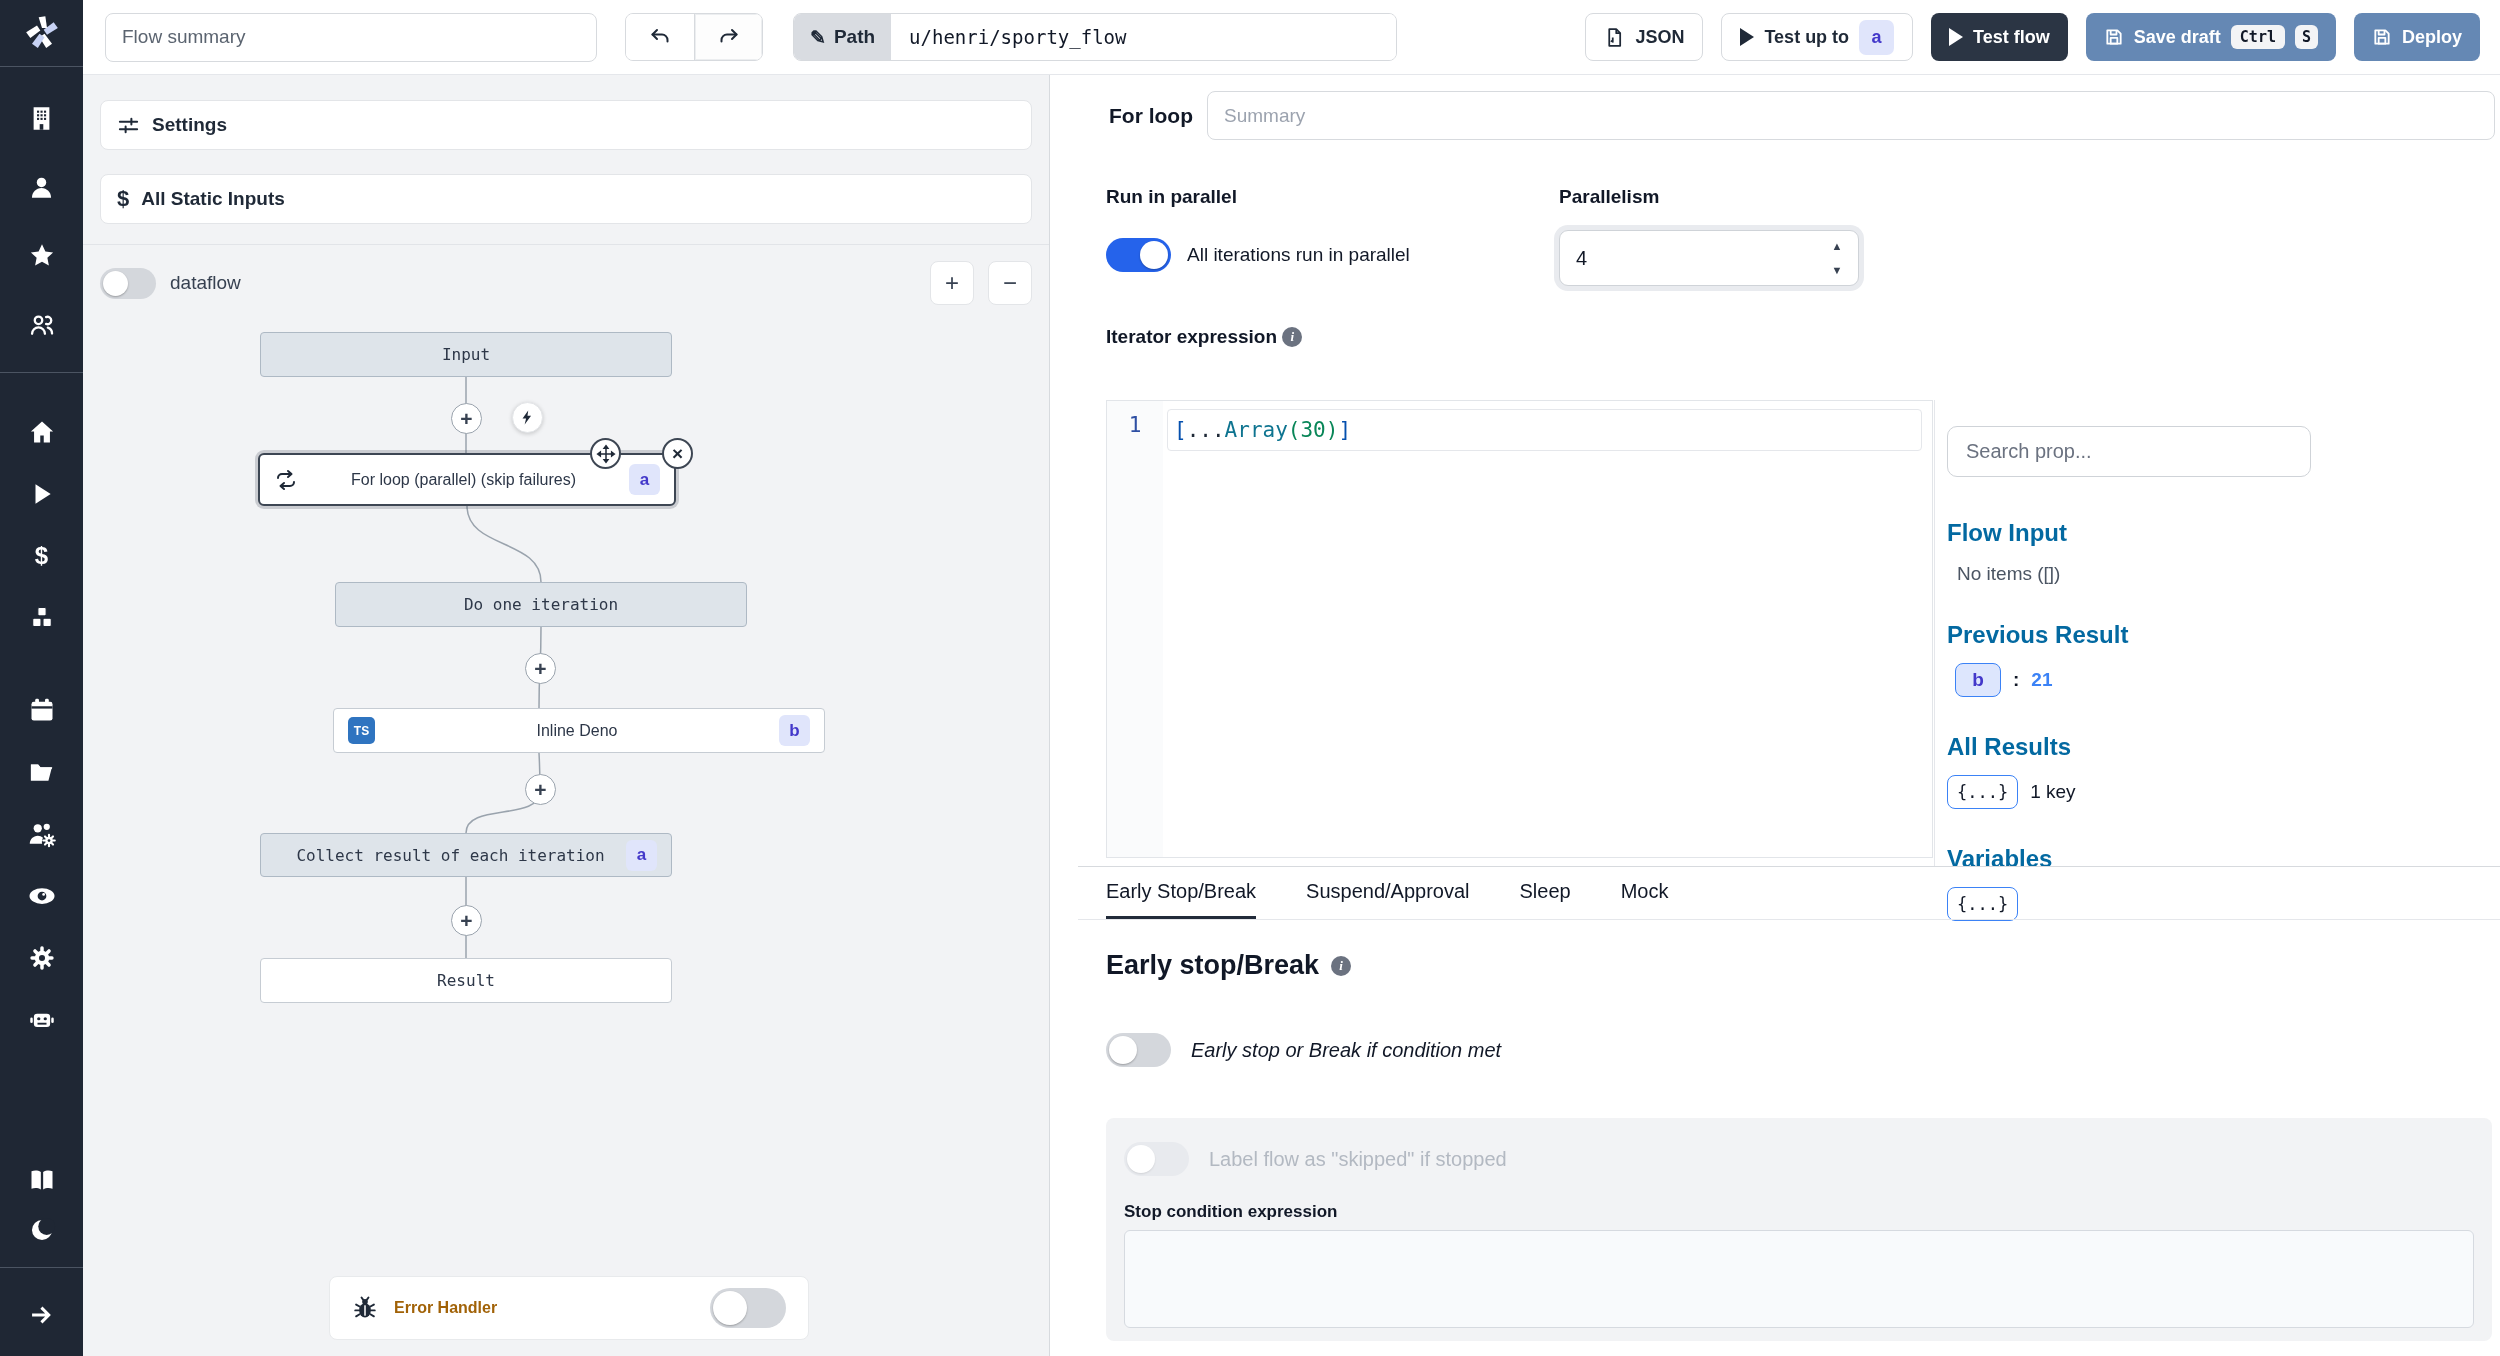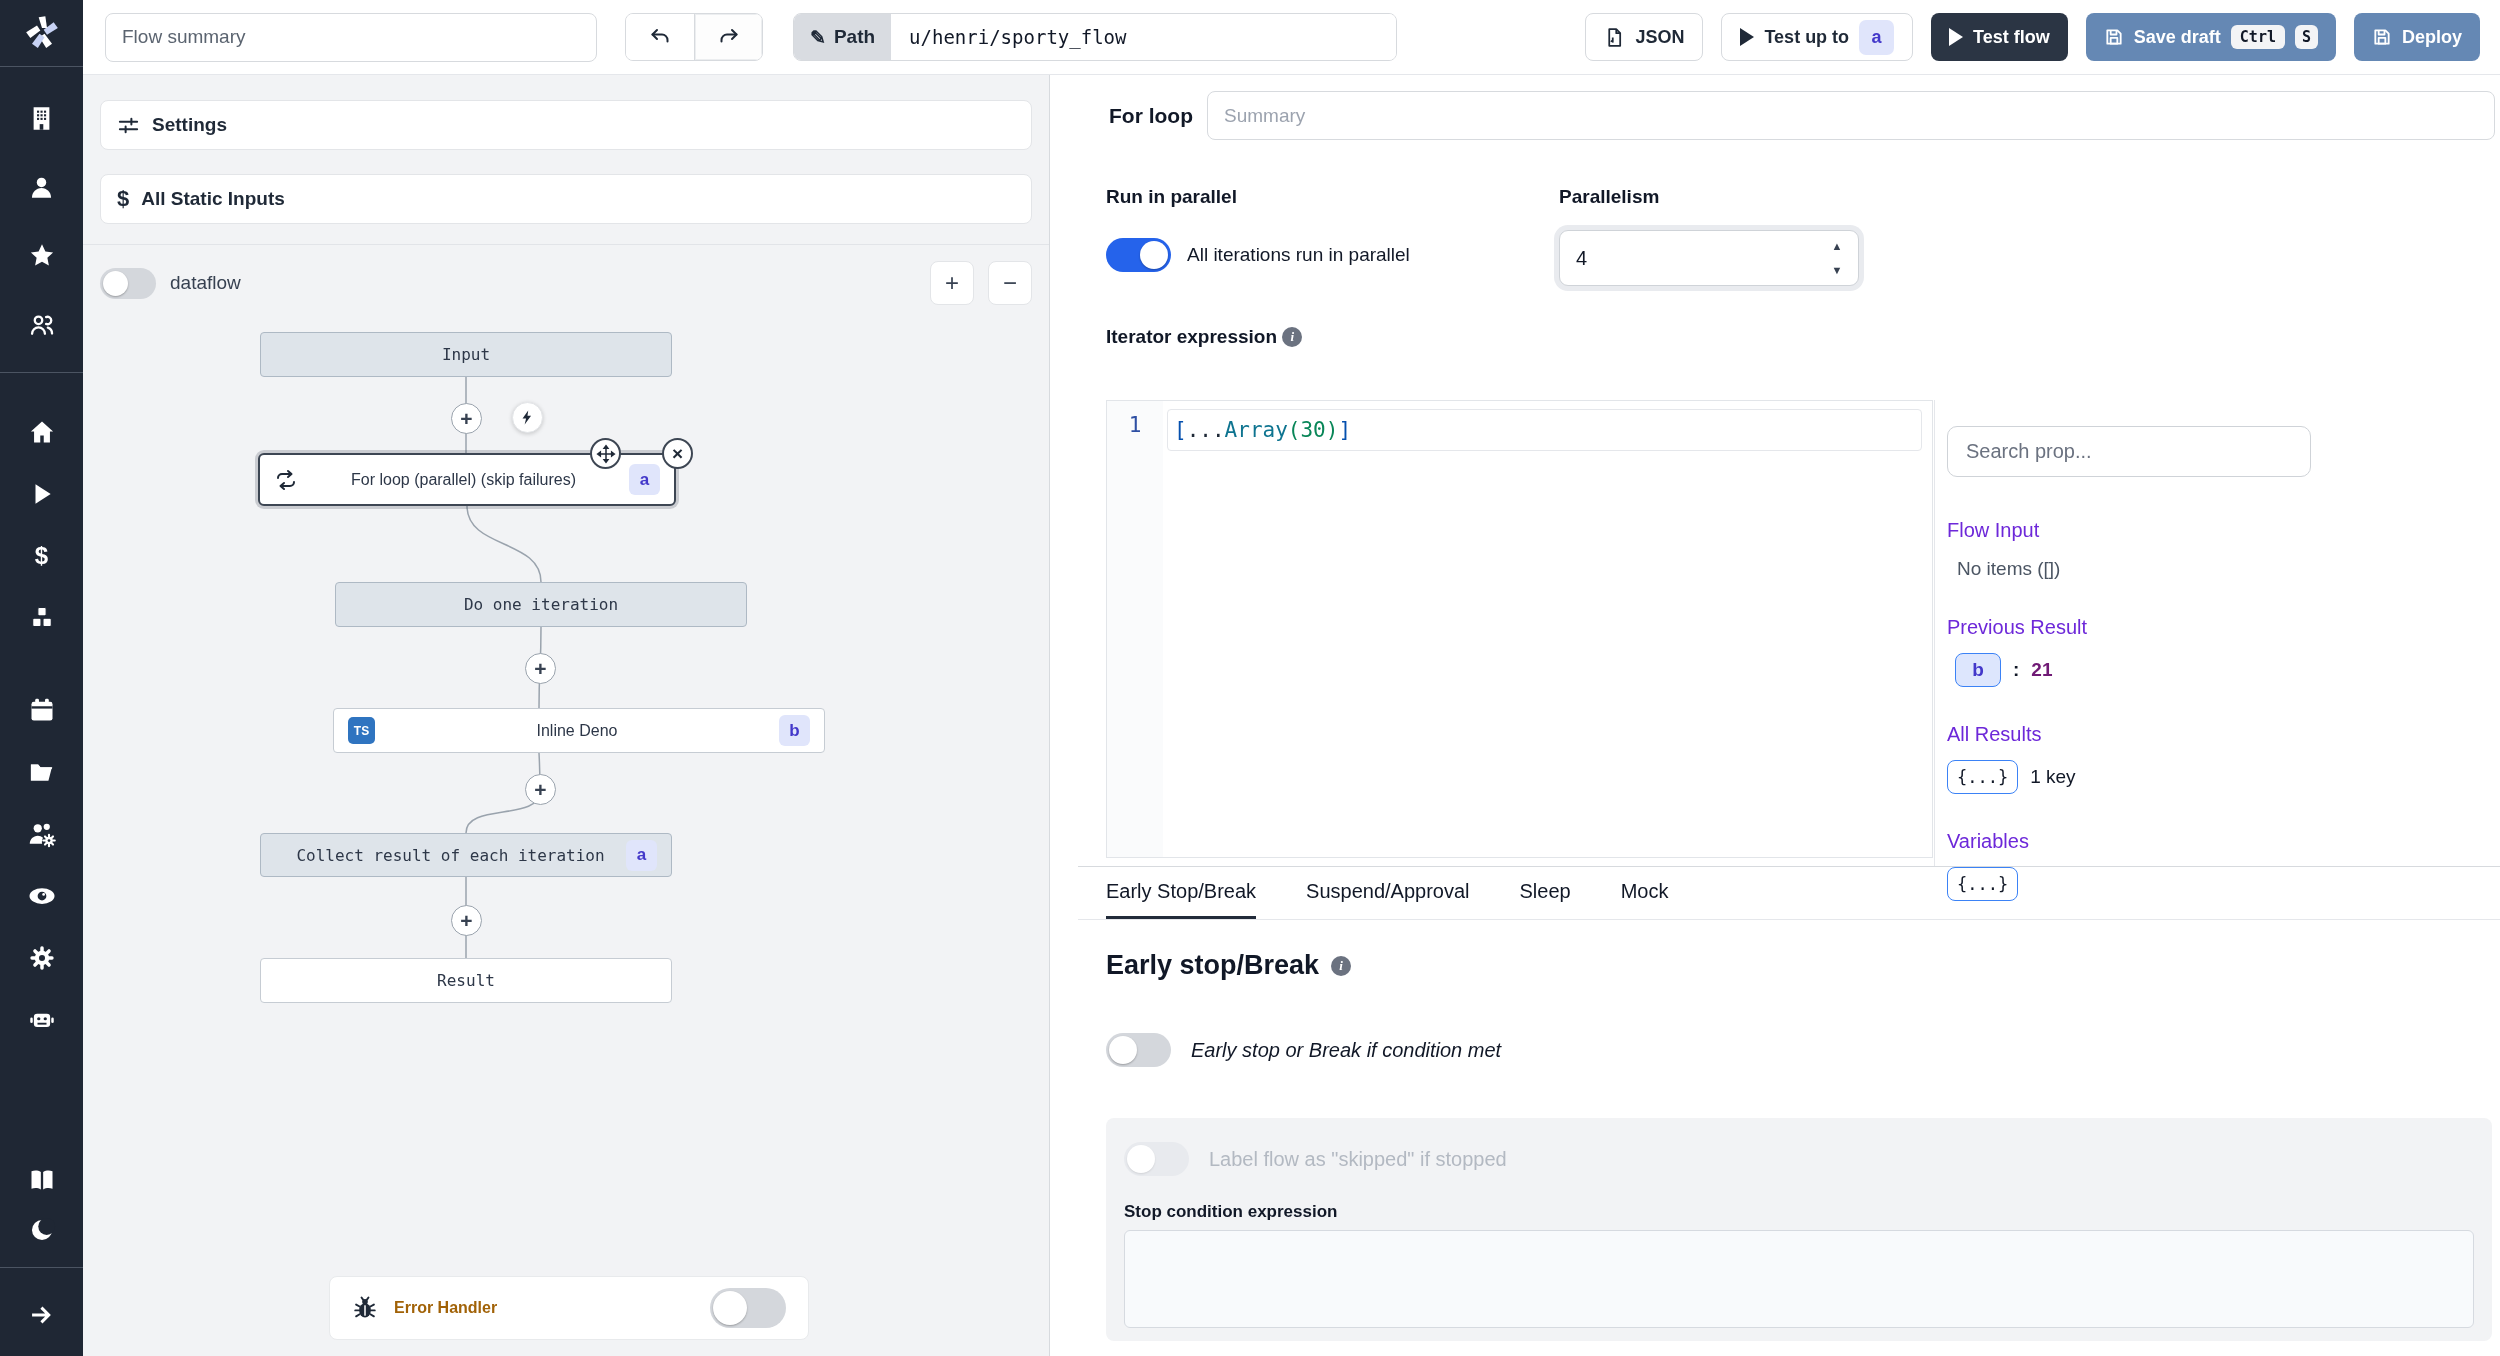--- a/index.html
+++ b/index.html
@@ -132,30 +132,30 @@
   .codearea { flex:1; padding-top:6px; position:relative; }
   .codeline { margin:2px 10px 0 4px; height:42px; border:1px solid #e5e7eb; border-radius:4px;
     display:flex; align-items:center; padding-left:6px; font-family:"DejaVu Sans Mono", monospace; font-size:21px; }
   .tok-b { color:#0550ae; } .tok-d { color:#1f2937; } .tok-f { color:#0e7490; } .tok-g { color:#098658; }
   .ed-div { width:0; border-left:1px solid #e5e7eb; height:466px; margin-left:1px; }
   .props { width:550px; padding:26px 0 0 12px; }
   .props-inner { width:494px; }
   .search-prop { width:364px; height:51px; border:1px solid #cfd3d8; border-radius:10px; padding:0 18px;
     font-size:20px; outline:none; color:#111827; }
   .search-prop::placeholder { color:#6b7280; }
-  .prop-h { font-size:20px; font-weight:400; color:#6d28d9; }
+  .prop-h { font-size:24px; font-weight:700; color:#0369a1; }
   .prop-h.m1 { margin-top:42px; } .prop-h.mt { margin-top:36px; }
   .prop-empty { margin-top:16px; margin-left:10px; font-size:19px; color:#4b5563; }
   .prop-row { display:flex; align-items:center; gap:12px; margin-top:14px; margin-left:8px; }
   .key-badge { min-width:46px; height:34px; padding:0 10px; background:#dde6fd; border:1.5px solid #3b82f6;
     border-radius:8px; color:#4338ca; font-size:19px; font-weight:700; display:flex; align-items:center; justify-content:center; cursor:pointer; }
   .obj-badge { height:34px; padding:0 9px; background:#fff; border:1.5px solid #3b82f6; border-radius:8px;
     color:#111827; font-size:17px; font-family:"DejaVu Sans Mono", monospace; display:flex; align-items:center; justify-content:center; cursor:pointer; }
   .colon { font-size:19px; font-weight:700; color:#111827; }
-  .val-orange { font-size:19px; font-weight:700; color:#701a75; }
+  .val-orange { font-size:19px; font-weight:700; color:#3b82f6; }
   .prop-note { font-size:19px; color:#111827; }
 
   .sb-thumb { position:absolute; right:3px; width:13px; background:#c8cbd0; border-radius:7px; z-index:5; }
 
   
   .rp-bottom { position:relative; height:490px; border-top:1px solid #d7dade; }
   .tabbar { display:flex; align-items:stretch; height:53px; border-bottom:1px solid #e5e7eb; padding-left:28px; gap:0; }
   .tab { display:flex; align-items:center; margin-right:50px; font-size:20px; color:#111827;
     border-bottom:3px solid transparent; cursor:pointer; }
   .tab.active { border-bottom-color:#222b3a; font-weight:500; }

